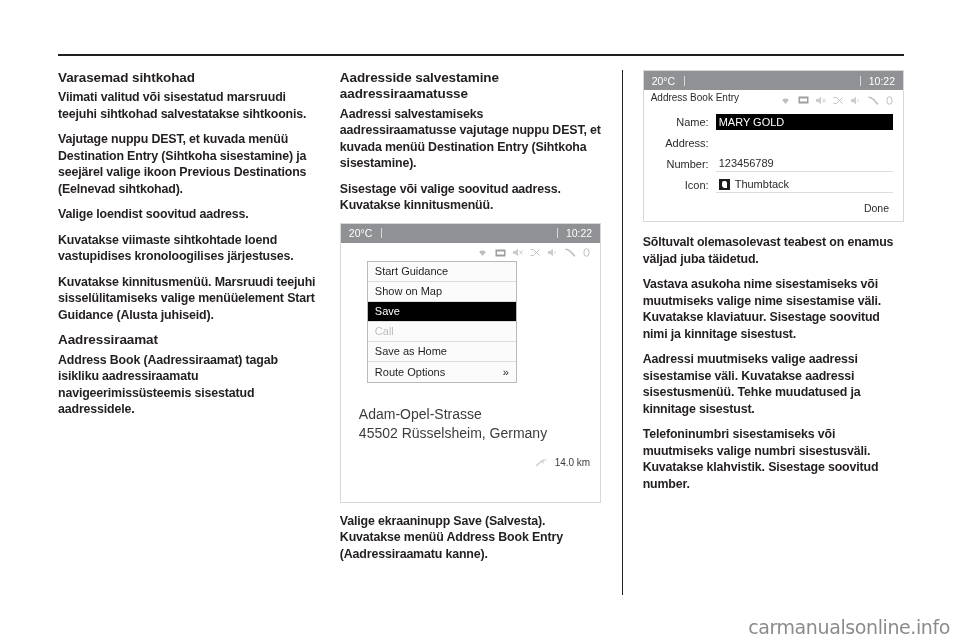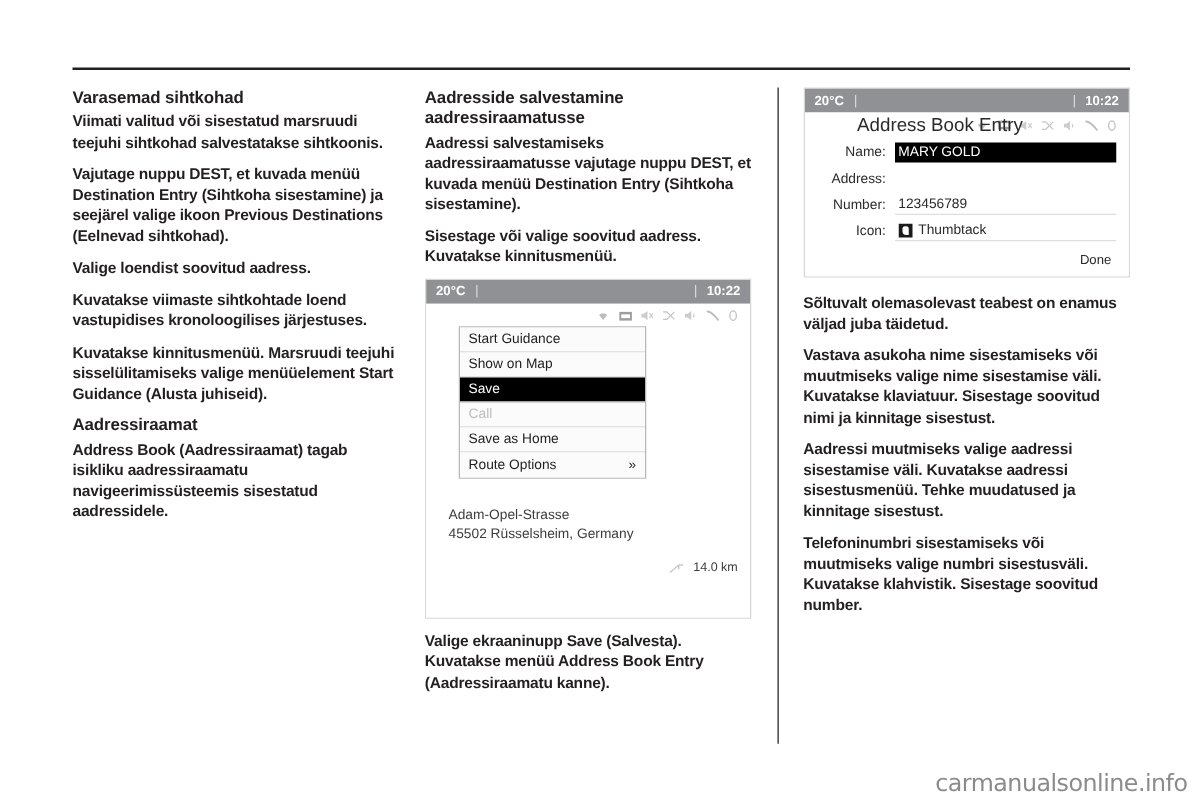--- a/index.html
+++ b/index.html
@@ -102,21 +102,21 @@
     position: relative;
     margin: 6px 0 4px 0;
   }
   .shot-statusbar {
     height: 19px;
     background: #8f9194;
     display: flex;
     align-items: center;
     color: #ffffff;
     font-size: 10.5px;
-    font-weight: bold;
+    font-weight: normal;
     padding: 0 8px;
     justify-content: space-between;
   }
   .sb-left { display: flex; align-items: center; gap: 9px; }
   .sb-div {
     display: inline-block;
     width: 1px; height: 10px;
     background: #d7d8d9;
   }
   .sb-right { display: flex; align-items: center; gap: 8px; }
@@ -163,42 +163,42 @@
   .menu-item.selected {
     background: #000000;
     color: #ffffff;
   }
   .menu-item.disabled { color: #bdbdbd; }
   .menu-item .chev { font-size: 11px; }
 
   .menu-side {
     flex: 1;
     padding: 22px 4px 0 10px;
-    font-size: 11px;
+    font-size: 14px;
     color: #3c3c3c;
     line-height: 1.35;
   }
   .km-row {
     display: flex;
     align-items: center;
     justify-content: flex-end;
     gap: 7px;
     font-size: 10px;
     color: #3c3c3c;
     padding: 8px 10px 6px 0;
   }
   .shot-pad { height: 28px; }
 
   
   .abe-title {
-    font-size: 15px;
+    font-size: 10px;
     color: #2a2a2a;
     padding: 2px 0 0 7px;
     position: absolute;
-    left: 0; top: 0; margin-left: 35px;
+    left: 0; top: 0;
   }
   .abe-head {
     position: relative;
     height: 18px;
   }
   .abe-rows { padding: 3px 10px 2px 6px; }
   .abe-row {
     display: flex;
     align-items: center;
     height: 21px;

